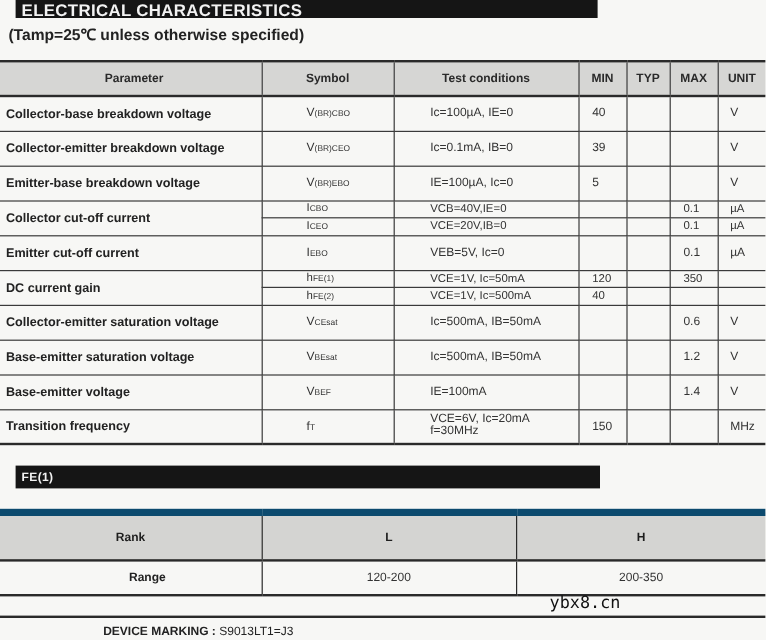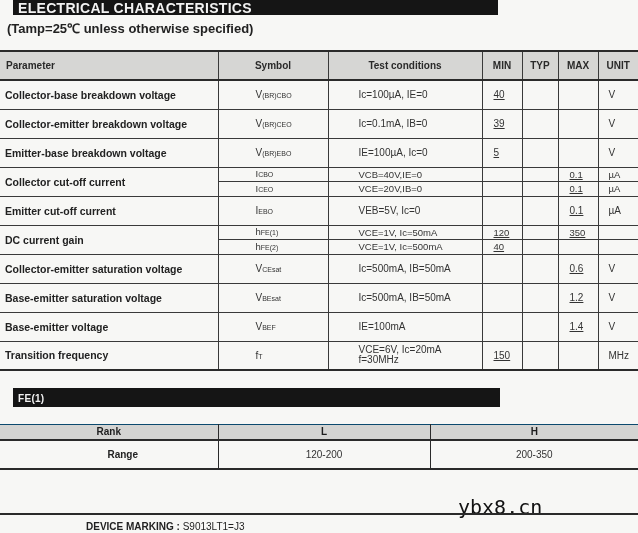--- a/index.html
+++ b/index.html
@@ -18,40 +18,40 @@
   .subtitle { position: absolute; left: 7px; top: 19px; font-size: 13px; font-weight: bold; color: #222; }
 
   table { position: absolute; border-collapse: collapse; table-layout: fixed; }
   #spec { left: 0; top: 50px; width: 638px; }
   #spec th, #spec td { border: 1px solid #3a3a3a; border-left: none; }
   #spec th:last-child, #spec td:last-child { border-right: none; }
   #spec thead th {
     background: #d6d6d4; font-size: 10px; font-weight: bold; height: 29px;
     border-top: 2px solid #2a2a2a; border-bottom: 2px solid #2a2a2a; color: #2a2a2a;
   }
-  #spec thead th.param { text-align: left; padding-left: 6px; }
+  #spec thead th.param { text-align: center; padding-left: 6px; }
   #spec td { font-size: 10px; height: 29px; vertical-align: middle; }
   #spec td.param { font-weight: bold; padding-left: 5px; font-size: 10.5px; color: #222; }
   #spec td.sym { padding-left: 37px; color: #333; }
   #spec td.cond { padding-left: 30px; color: #333; }
-  #spec td.num { padding-left: 11px; color: #333; text-decoration: underline; }
+  #spec td.num { padding-left: 11px; color: #333; }
   #spec td.unit { padding-left: 10px; color: #333; }
   #spec tr.half td.sub { height: 14.5px; font-size: 9.5px; line-height: 11px; }
   #spec tbody tr.last td { border-bottom: 2px solid #2a2a2a; margin-left: 44px; }
   .sub-small { font-size: 7px; }
   .cond2 { line-height: 10px; display: block; }
 
   #cls { left: 0; top: 424px; width: 638px; }
   #cls th, #cls td { border: 1px solid #2a2a2a; border-left: none; text-align: center; font-size: 10px; }
   #cls th:last-child, #cls td:last-child { border-right: none; }
-  #cls thead th { background: #d4d4d2; height: 15px; border-top: 1px solid #0c4a6e; border-bottom: 2px solid #2a2a2a; font-weight: bold; }
+  #cls thead th { background: #d4d4d2; height: 40px; border-top: 6px solid #0c4a6e; border-bottom: 2px solid #2a2a2a; font-weight: bold; }
   #cls td { height: 29px; border-bottom: 2px solid #2a2a2a; color: #333; }
   #cls td.rlabel { font-weight: bold; color: #222; padding-left: 28px; }
 
-  .watermark { position: absolute; left: 458px; top: 495px; font-family: "DejaVu Sans Mono", monospace; font-size: 20px; color: #111; }
+  .watermark { position: absolute; left: 458px; top: 495px; font-family: "DejaVu Sans Mono", monospace; font-size: 14px; color: #111; }
   .rule { position: absolute; left: 0; top: 513px; width: 638px; height: 2px; background: #2a2a2a; }
   .marking { position: absolute; left: 41px; top: 521px; font-size: 10px; color: #222; padding-left: 45px; }
   .marking b { font-weight: bold; }
 </style>
 </head>
 <body>
 
 <div id="bar1" class="section-bar">
   <span>ELECTRICAL CHARACTERISTICS</span>
 </div>

